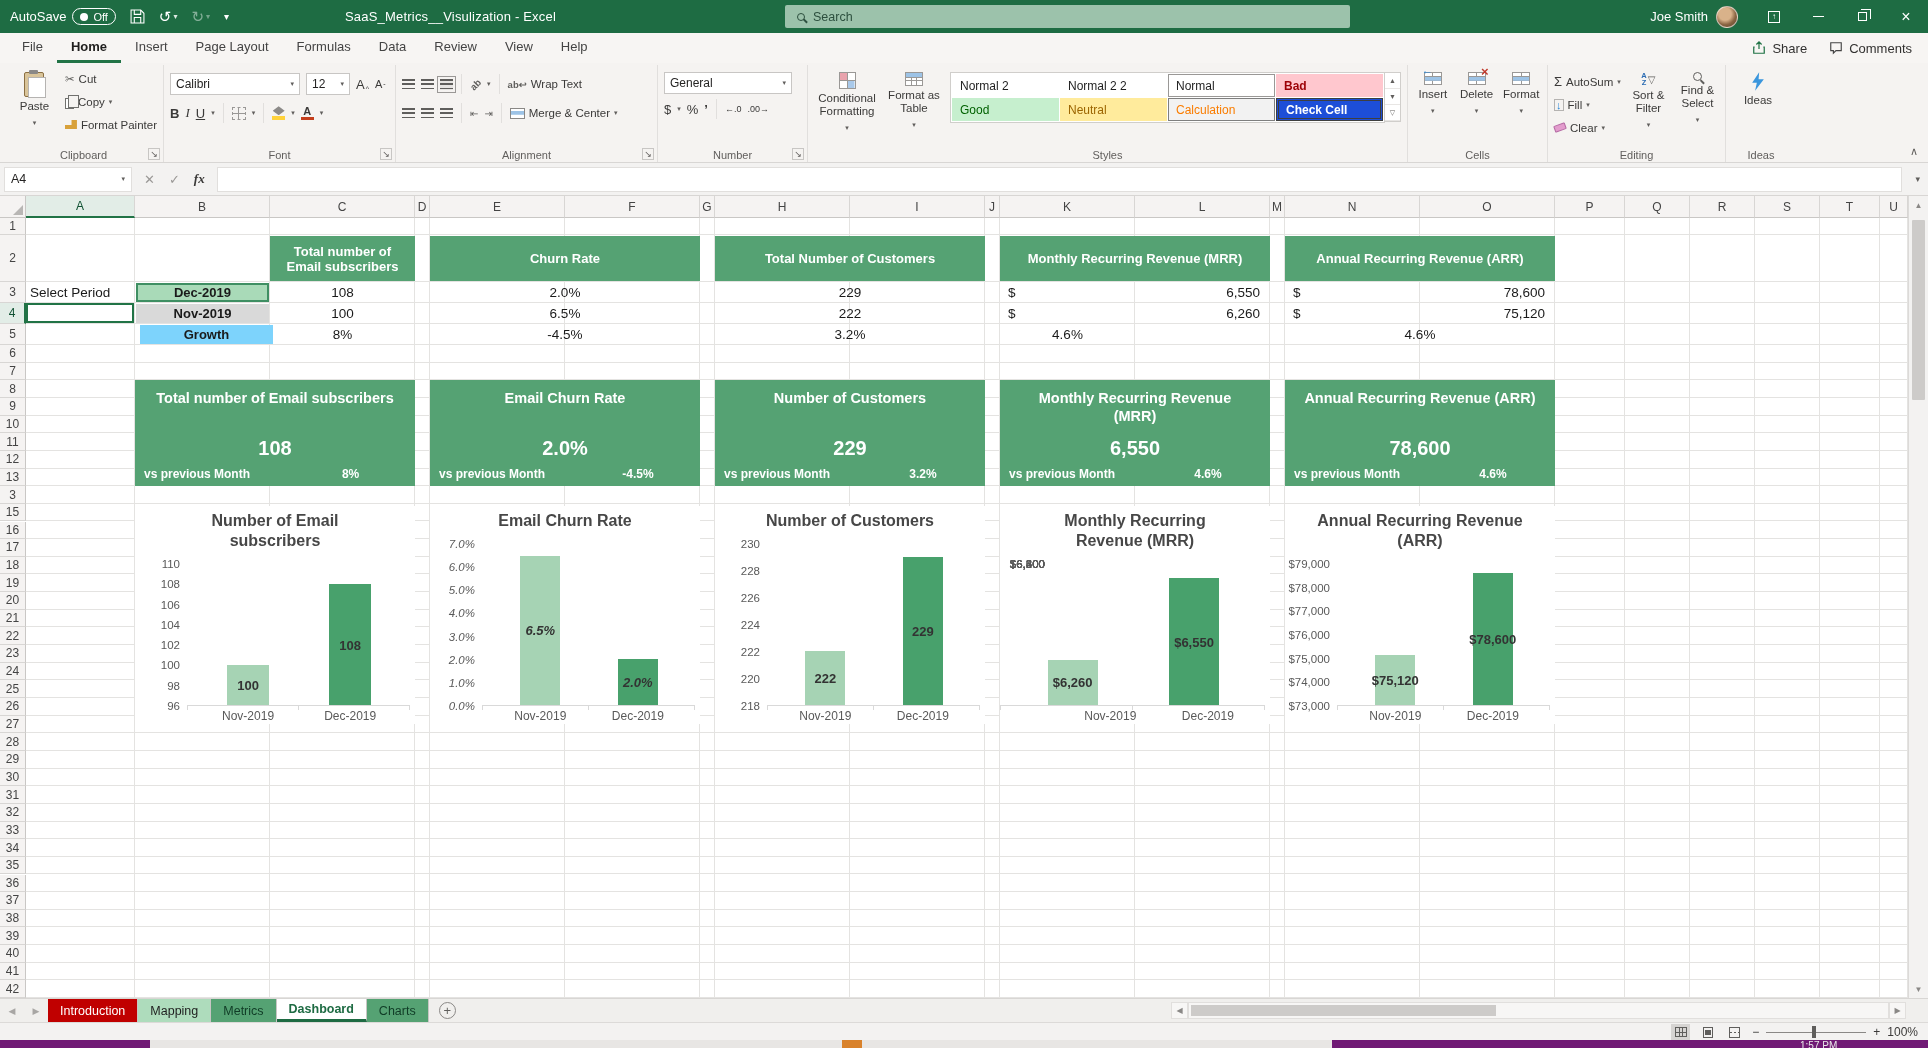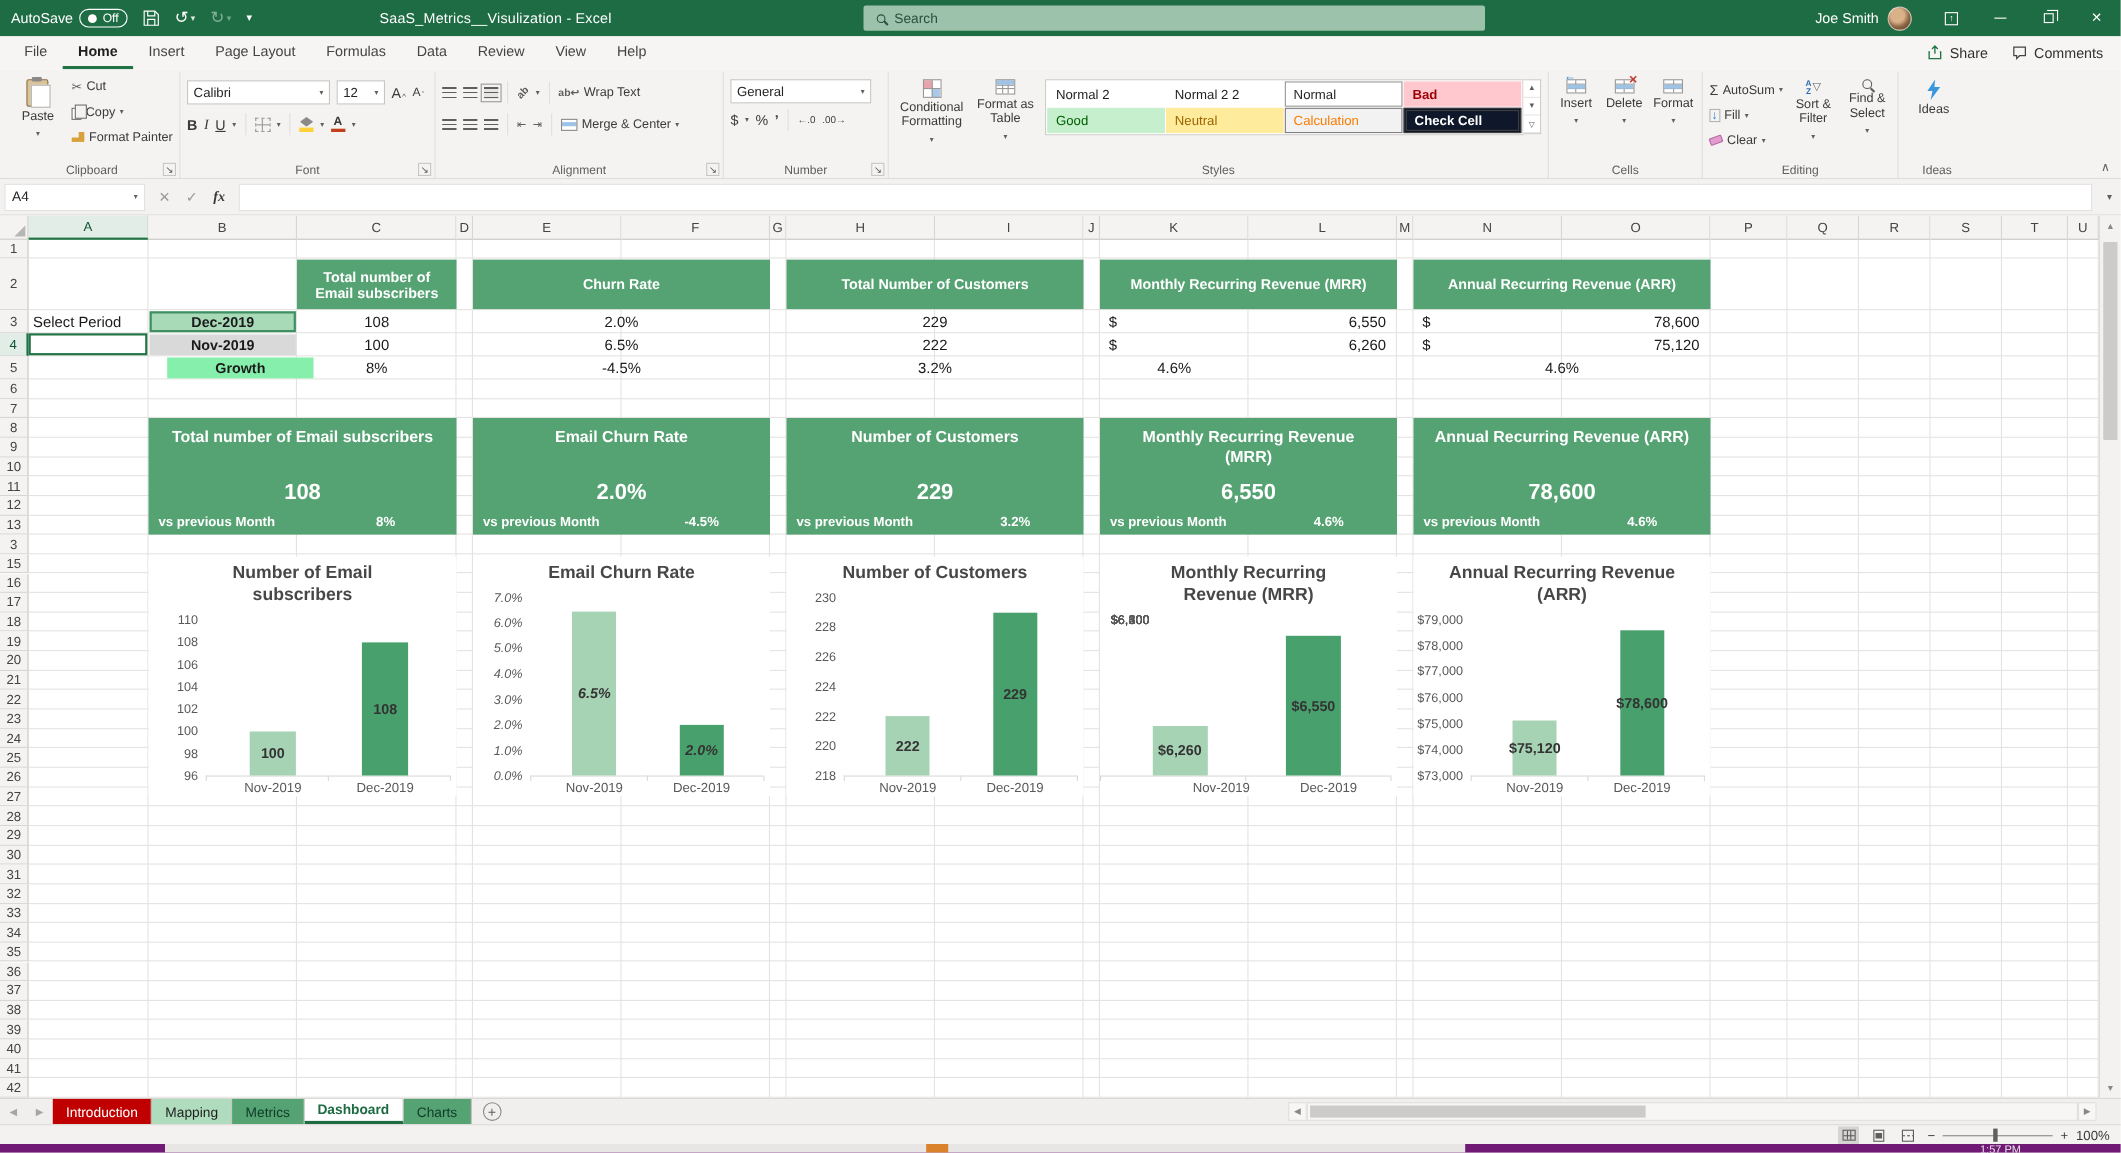--- a/index.html
+++ b/index.html
@@ -348,21 +348,21 @@
     </div>
     <div class="stygallery">
       <div class="stygrid" id="style-gallery">
           <div class="stychip" style="background: rgb(255, 255, 255); color: rgb(31, 31, 31); border: 1px solid transparent;">Normal 2</div>
           <div class="stychip" style="background: rgb(255, 255, 255); color: rgb(31, 31, 31); border: 1px solid transparent;">Normal 2 2</div>
           <div class="stychip" style="background: rgb(255, 255, 255); color: rgb(31, 31, 31); border: 1px solid rgb(154, 152, 150);">Normal</div>
           <div class="stychip" style="background: rgb(255, 199, 206); color: rgb(156, 0, 6); border: 1px solid transparent; font-weight: bold;">Bad</div>
           <div class="stychip" style="background: rgb(198, 239, 206); color: rgb(0, 97, 0); border: 1px solid transparent;">Good</div>
           <div class="stychip" style="background: rgb(255, 235, 156); color: rgb(156, 101, 0); border: 1px solid transparent;">Neutral</div>
           <div class="stychip" style="background: rgb(242, 242, 242); color: rgb(250, 125, 0); border: 1px solid rgb(127, 127, 127);">Calculation</div>
-          <div class="stychip" style="background: #0f172a; color: rgb(255, 255, 255); border: 3px double rgb(63, 63, 63); font-weight: bold;">Check Cell</div>
+          <div class="stychip" style="background: #1d4ed8; color: rgb(255, 255, 255); border: 3px double rgb(63, 63, 63); font-weight: bold;">Check Cell</div>
         </div>
       <div class="styarrows">
         <span>▲</span>
         <span>▼</span>
         <span>▽</span>
       </div>
     </div>
     <div class="glabel"><span>Styles</span></div>
   </div>
 
@@ -609,21 +609,21 @@
       <span>78,600</span>
     </div>
     <div class="cellv" style="top: 107px; height: 21px; left: 1285px; width: 270px; justify-content: space-between; padding: 0px 10px 0px 8px;">
       <span>$</span>
       <span>75,120</span>
     </div>
     <div class="cellv" style="top: 128px; height: 21px; left: 1285px; width: 270px;">4.6%</div>
     <div class="cellv" style="left: 30px; top: 86px; height: 21px; justify-content: flex-start;">Select Period</div>
     <div class="pcell" style="left: 136px; width: 133px; top: 87px; height: 19px; background: rgb(169, 218, 184); border: 2px solid rgb(63, 143, 99);">Dec-2019</div>
     <div class="pcell" style="left: 136px; width: 133px; top: 108px; height: 19px; background: rgb(217, 217, 217);">Nov-2019</div>
-    <div class="pcell" style="left: 152px; width: 133px; top: 129px; height: 19px; background: #86efac;">Growth</div>
+    <div class="pcell" style="left: 140px; width: 133px; top: 129px; height: 19px; background: #7dd3fc;">Growth</div>
     <div class="selbox" style="left: 26px; top: 107px; width: 108px; height: 20px;"></div>
     <div class="card" style="left: 135px; width: 280px; top: 184px; height: 106px; background: rgb(85, 162, 115);">
       <div class="card-title">
         <div>Total number of Email subscribers</div>
       </div>
       <div class="card-value">108</div>
       <div class="card-foot">
         <span class="cf-l">vs previous Month</span>
         <span class="cf-v">8%</span>
       </div>

